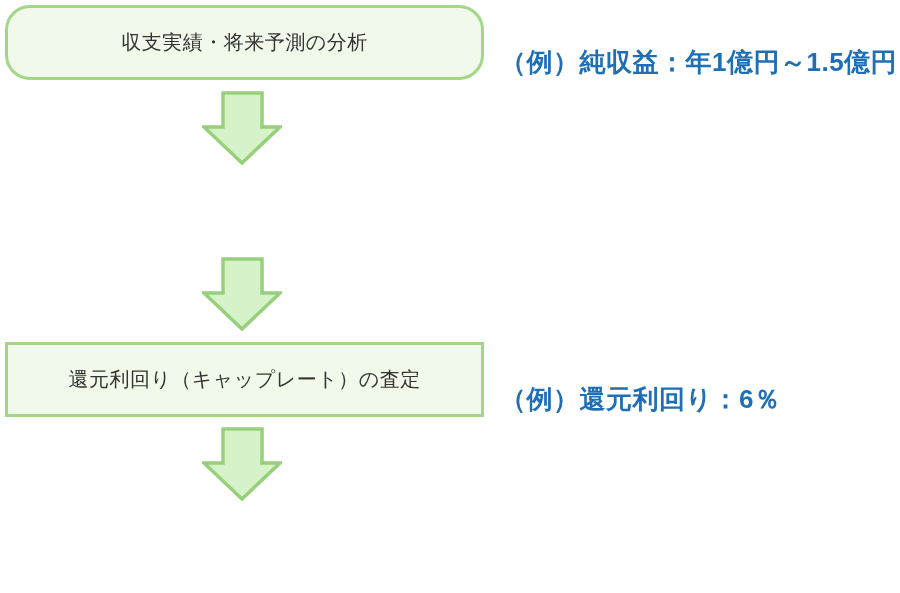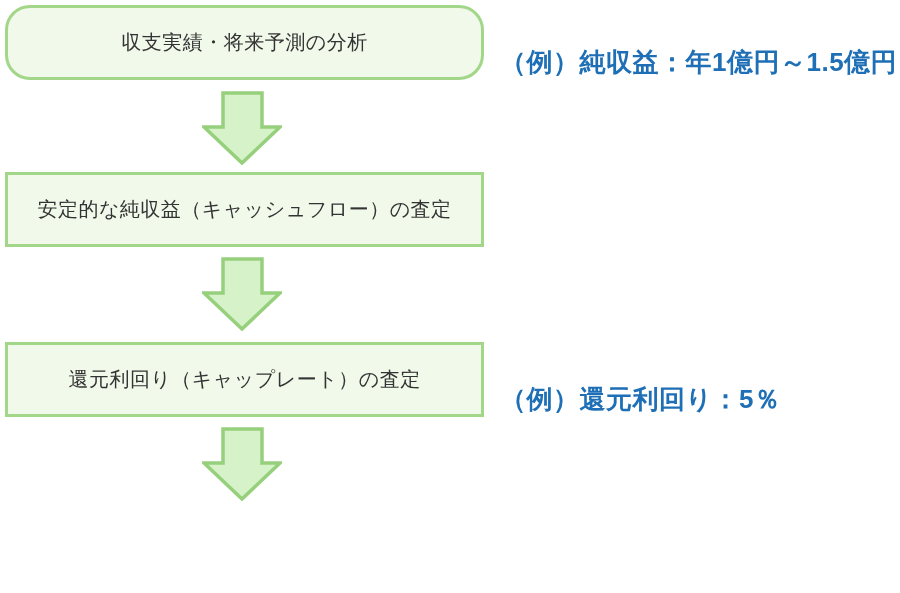--- a/index.html
+++ b/index.html
@@ -65,33 +65,30 @@
     <span>収支実績・将来予測の分析</span>
   </div>
   <div class="flow-ann pos-box-1">
     <span>（例）純収益：年1億円～1.5億円</span>
   </div>
 
   <svg class="flow-arrow pos-arrow-1" viewBox="0 0 80 74" aria-hidden="true">
     <path d="M21 2 H60 V36 H78 L40 72 L2 36 H21 Z" fill="#d6f2c8" stroke="#97d07c" stroke-width="3.5" stroke-linejoin="miter"></path>
   </svg>
 
-  <div class="flow-box pos-box-2">
-    <span>安定的な純収益（キャッシュフロー）の査定</span>
-  </div>
 
   <svg class="flow-arrow pos-arrow-2" viewBox="0 0 80 74" aria-hidden="true">
     <path d="M21 2 H60 V36 H78 L40 72 L2 36 H21 Z" fill="#d6f2c8" stroke="#97d07c" stroke-width="3.5" stroke-linejoin="miter"></path>
   </svg>
 
   <div class="flow-box pos-box-3">
     <span>還元利回り（キャップレート）の査定</span>
   </div>
   <div class="flow-ann pos-box-3">
-    <span>（例）還元利回り：5％</span>
+    <span>（例）還元利回り：6％</span>
   </div>
 
   <svg class="flow-arrow pos-arrow-3" viewBox="0 0 80 74" aria-hidden="true">
     <path d="M21 2 H60 V36 H78 L40 72 L2 36 H21 Z" fill="#d6f2c8" stroke="#97d07c" stroke-width="3.5" stroke-linejoin="miter"></path>
   </svg>
 
 
 </div>
 
 </body></html>

